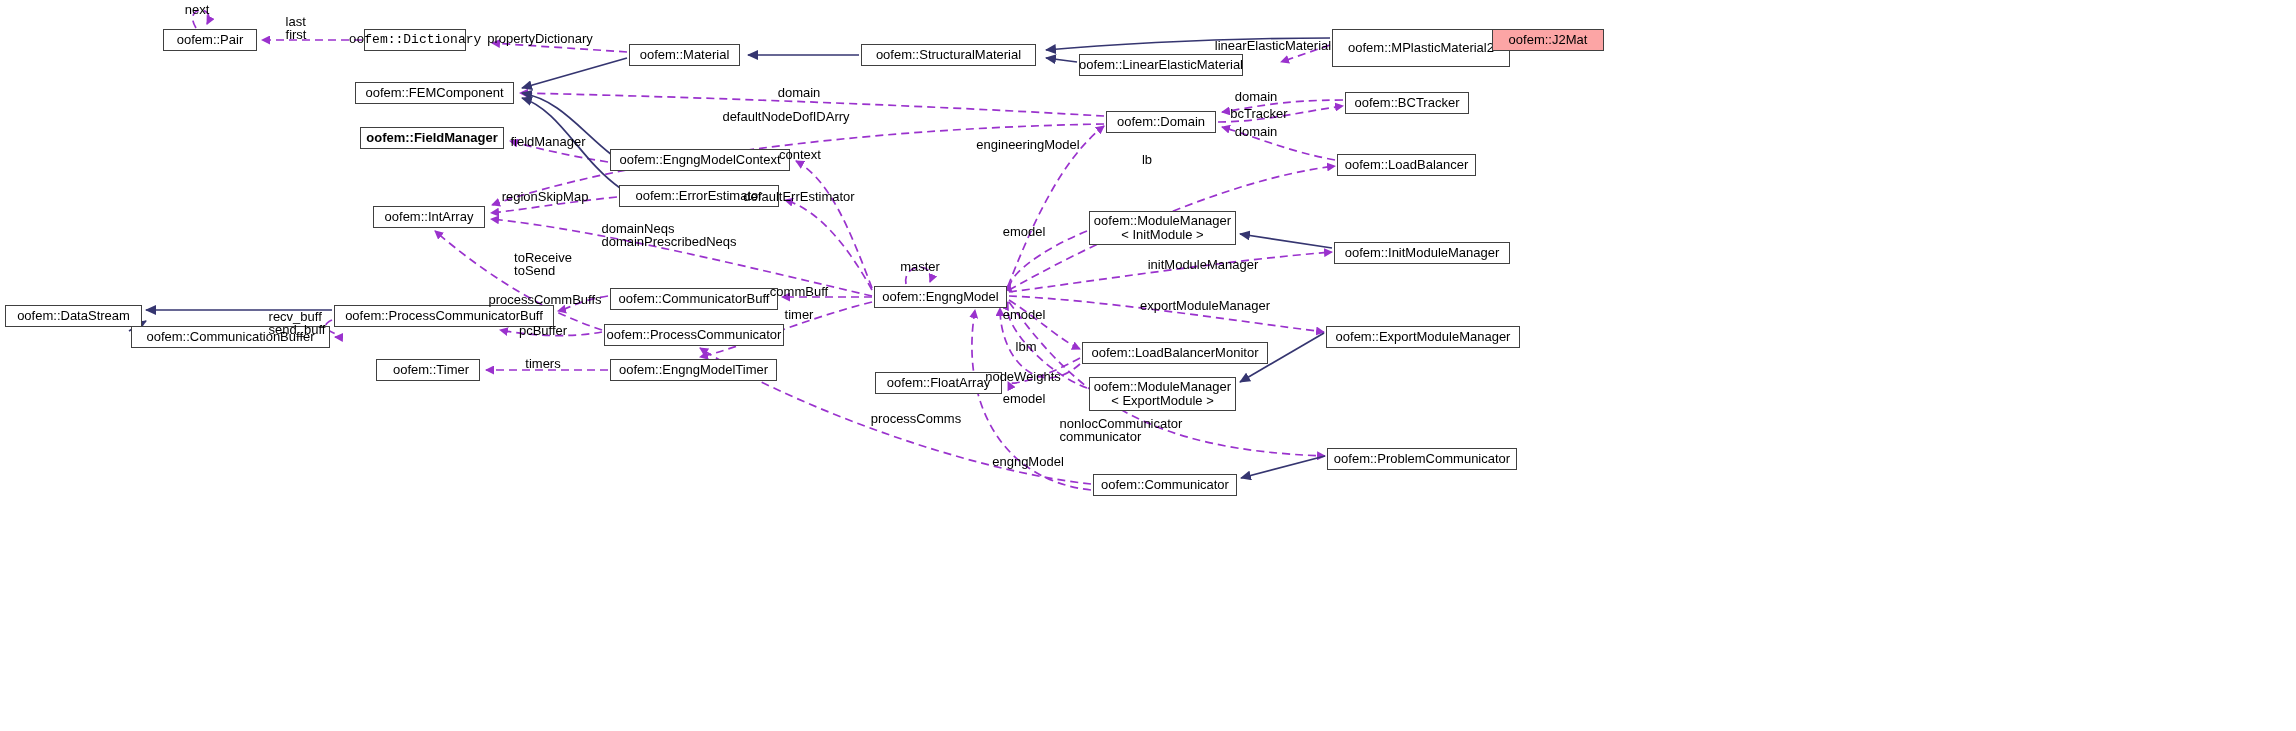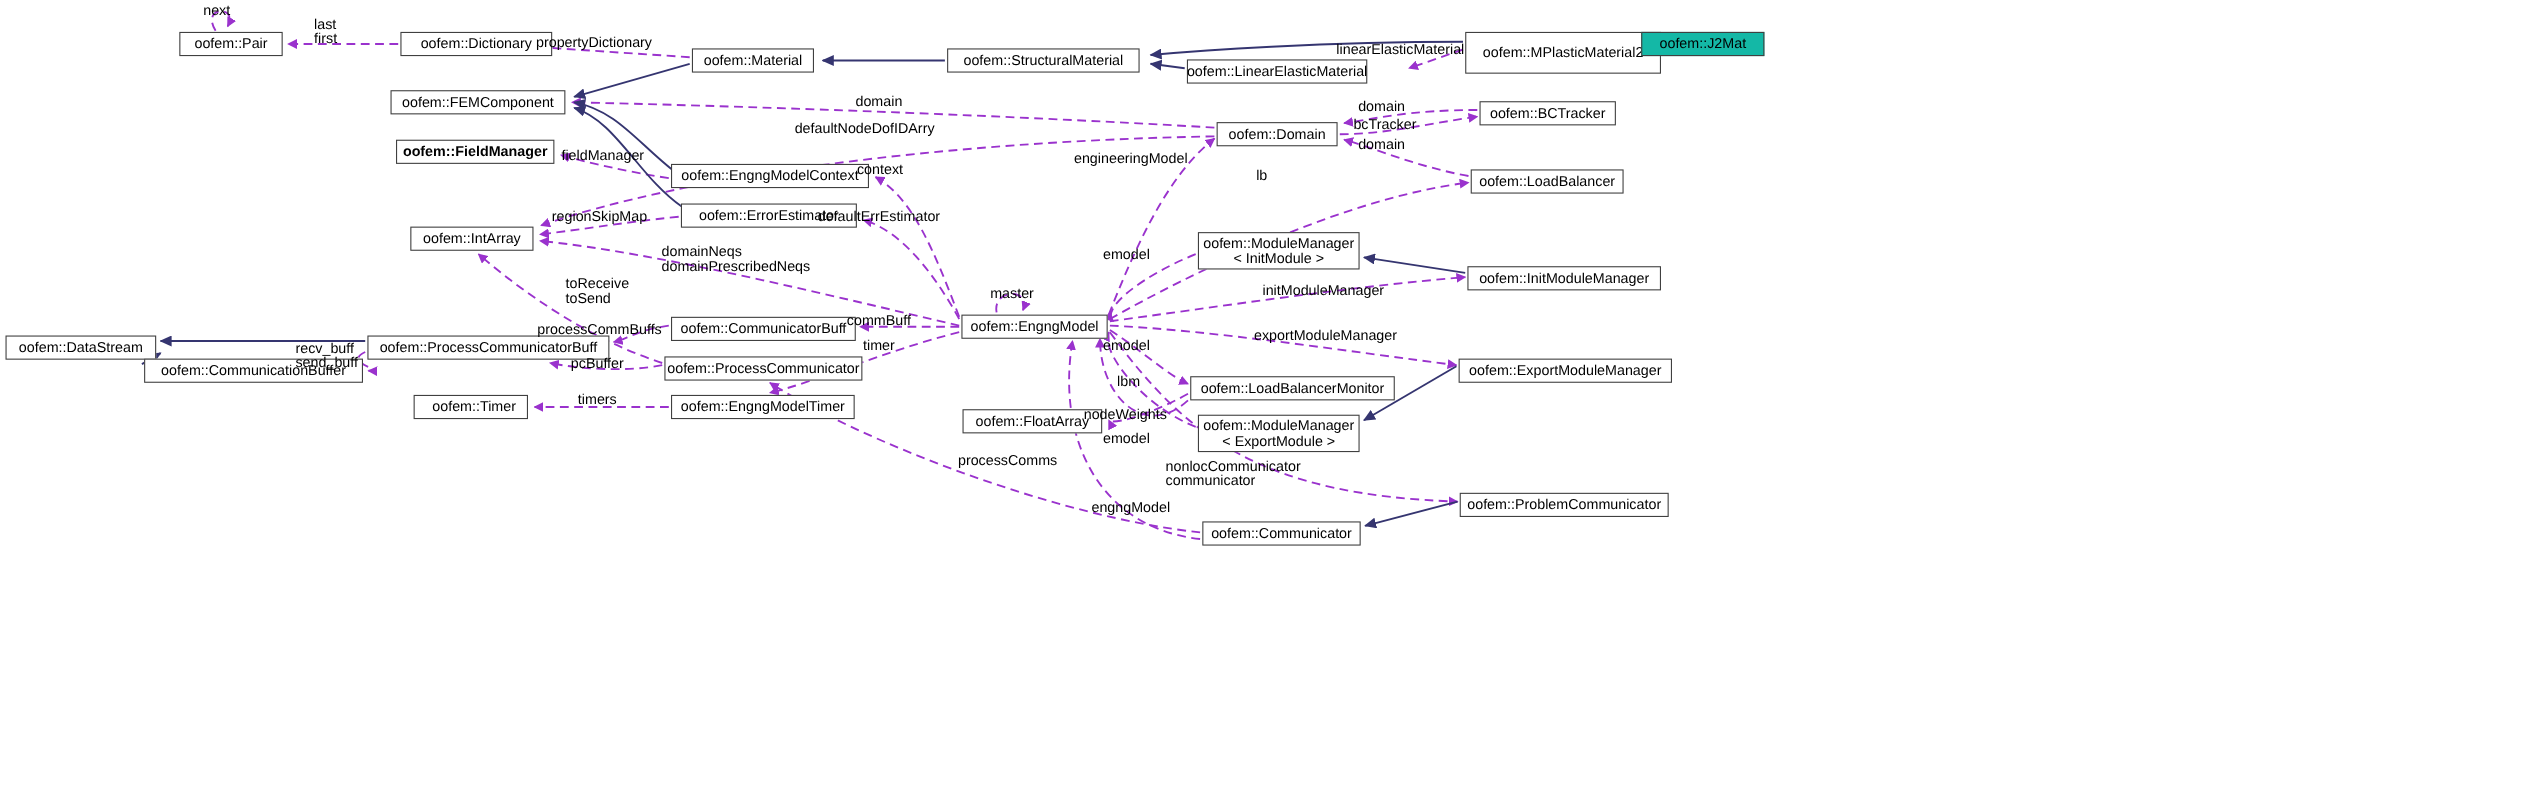--- a/index.html
+++ b/index.html
@@ -36,21 +36,21 @@
     line-height: 14px;
     text-align: center;
     display: flex;
     align-items: center;
     justify-content: center;
     white-space: pre;
     padding: 0 6px;
     z-index: 5;
   }
   .node.highlight {
-    background: #14b8a6;
+    background: #fca5a5;
     border-color: #404040;
   }
   .node.two-line {
     line-height: 14px;
     flex-direction: column;
   }
   .node-label {
     display: block;
     white-space: pre;
   }
@@ -167,21 +167,21 @@
       <path d="M332,310 L146,310"></path>
       <path d="M129,331 L146,321"></path>
       <path d="M1324,333 L1240,382"></path>
       <path d="M1325,456 L1241,478"></path>
     </g>
   </svg>
 
   <div class="node" style="left:163px;top:29px;width:94px;height:22px;">
     <span class="node-label">oofem::Pair</span>
   </div>
-  <div class="node" style="left:364px;top:29px;width:138px;height:22px;">
+  <div class="node" style="left:364px;top:29px;width:102px;height:22px;font-family:Liberation Mono, monospace;">
     <span class="node-label">oofem::Dictionary</span>
   </div>
   <div class="node" style="left:629px;top:44px;width:111px;height:22px;">
     <span class="node-label">oofem::Material</span>
   </div>
   <div class="node" style="left:861px;top:44px;width:175px;height:22px;">
     <span class="node-label">oofem::StructuralMaterial</span>
   </div>
   <div class="node" style="left:1332px;top:29px;width:178px;height:38px;">
     <span class="node-label">oofem::MPlasticMaterial2</span>

